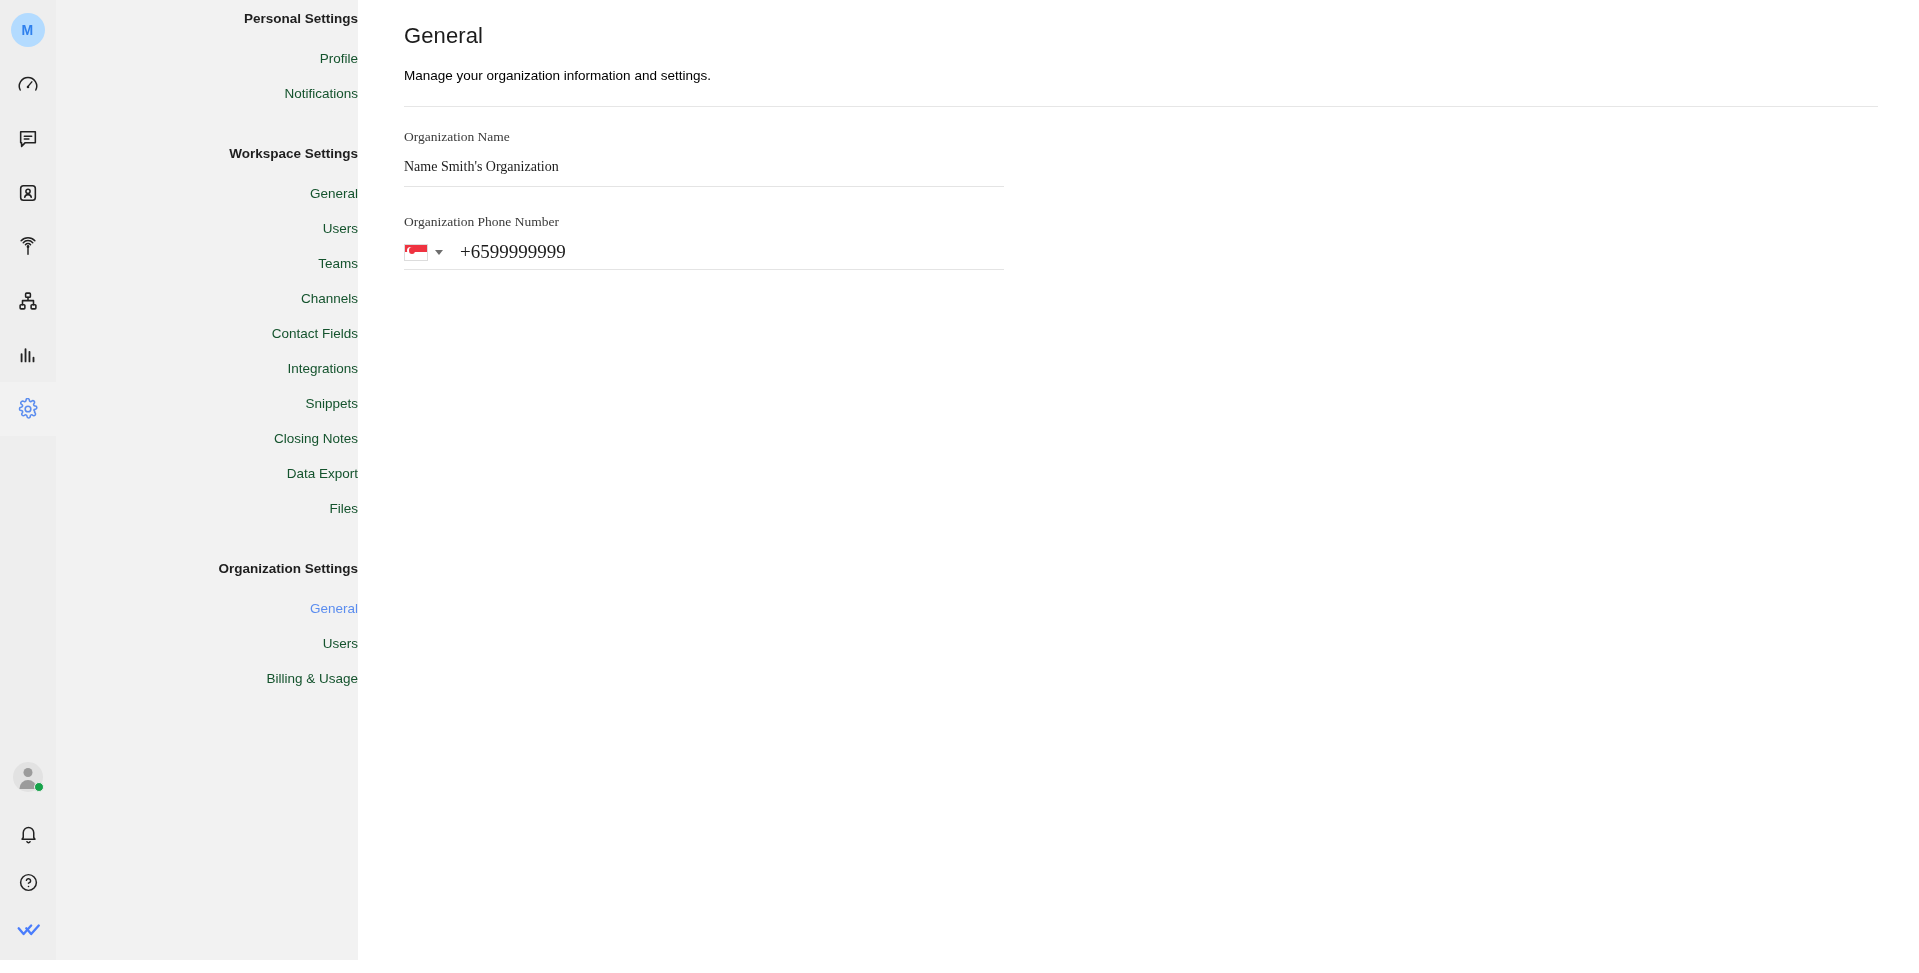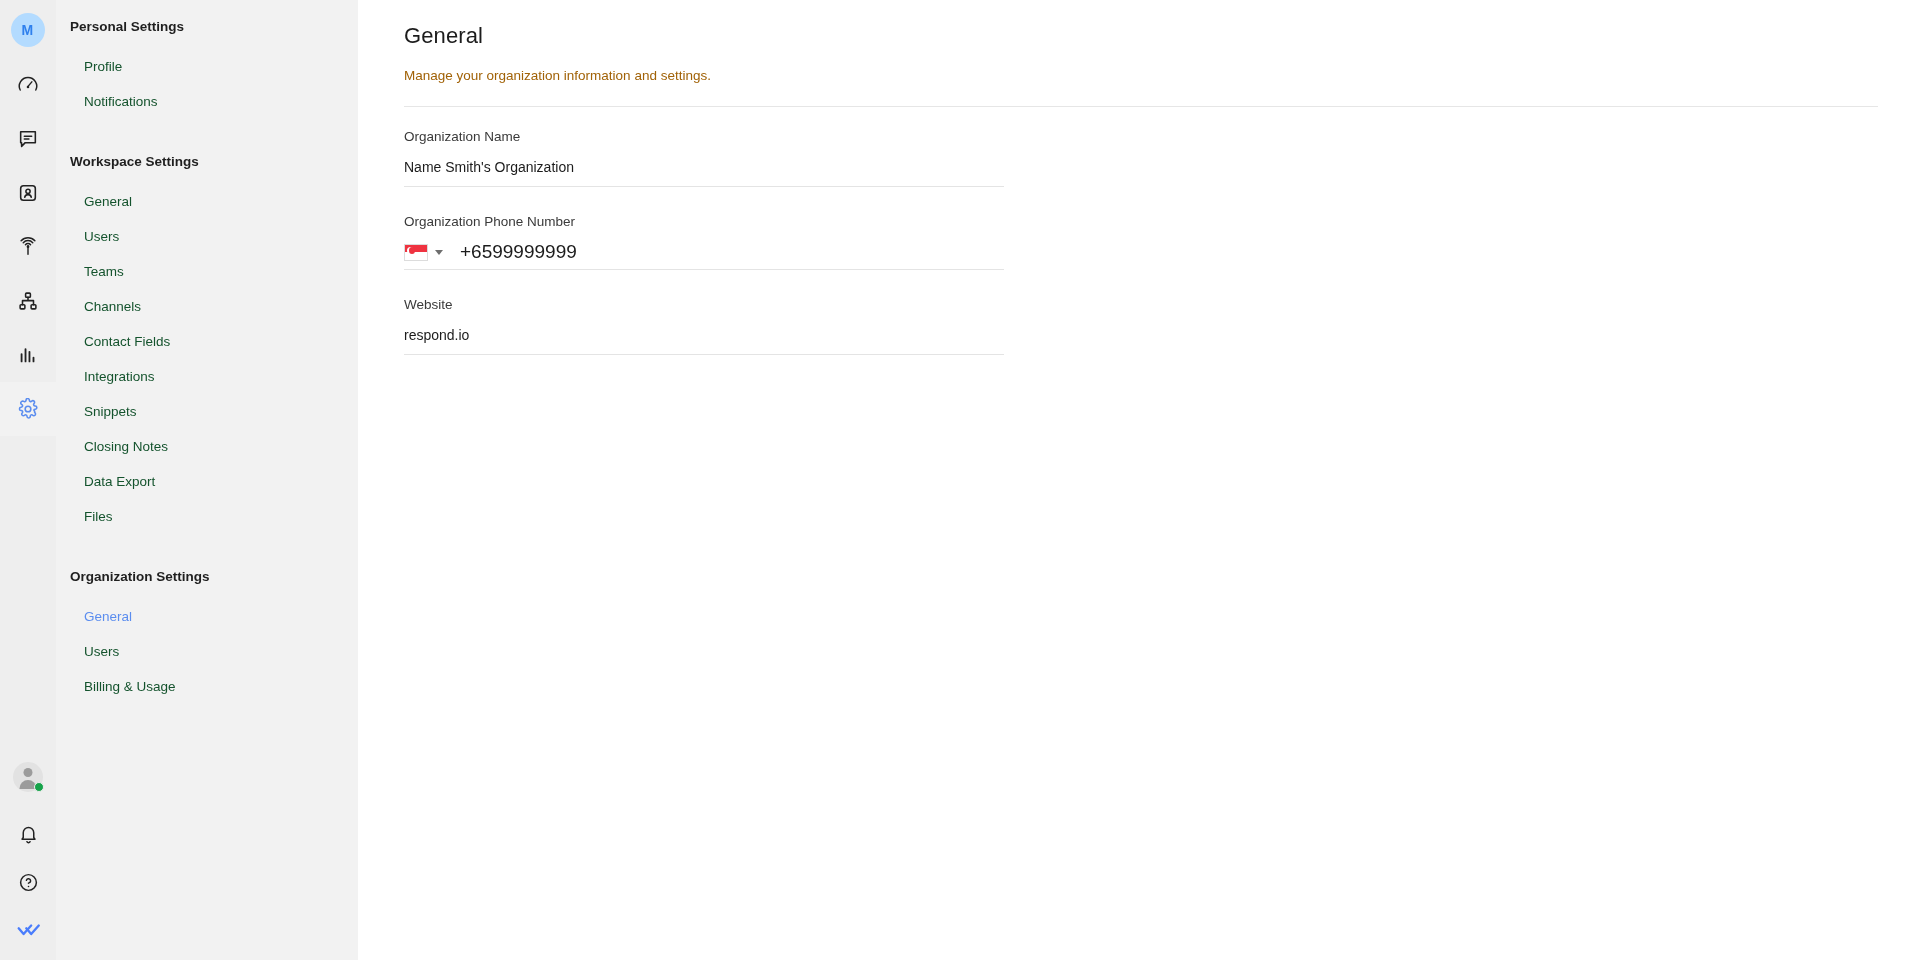--- a/index.html
+++ b/index.html
@@ -78,22 +78,23 @@
   }
   .rail-bottom .rail-icon { height: 48px; }
   .logo-check { color: #4a7dfc; }
 
   
   .sidebar {
     width: 302px;
     min-width: 302px;
     height: 960px;
     background: #f2f2f2;
-    padding-top: 18px;
+    padding-top: 10px;
     overflow-y: auto;
+    text-align: right;
   }
   .side-group-title {
     font-size: 13.5px;
     font-weight: 700;
     color: #1f1f1f;
     padding: 0 0 0 14px;
     margin-bottom: 13px;
     line-height: 18px;
   }
   .side-group + .side-group { margin-top: 34px; }
@@ -115,32 +116,32 @@
   }
   .page-title {
     font-size: 22px;
     font-weight: 400;
     color: #1c1c1c;
     line-height: 28px;
     letter-spacing: .1px;
   }
   .page-subtitle {
     font-size: 13.5px;
-    color: #a16207;
+    color: #000000;
     margin-top: 17px;
     line-height: 18px;
   }
   .divider {
     height: 1px;
     background: #e6e6e6;
     margin-top: 21px;
     width: 1474px;
   }
   .form { padding-top: 21px; }
-  .field { width: 600px; margin-bottom: 26px; }
+  .field { width: 600px; margin-bottom: 26px; font-family: Liberation Serif, serif; }
   .field-label {
     font-size: 13.5px;
     color: #3a3a3a;
     line-height: 18px;
     margin-bottom: 11px;
   }
   .field-value {
     font-size: 14px;
     color: #1c1c1c;
     line-height: 20px;
@@ -357,20 +358,16 @@
           <span class="flag">
             <span class="flag-top"></span>
             <span class="crescent"></span>
             <span class="crescent-cut"></span>
           </span>
           <span class="caret"></span>
           <span class="phone-number" placeholder="Phone Number">+6599999999</span>
         </div>
       </div>
 
-      <div class="field">
-        <div class="field-label">Website</div>
-        <div class="field-value" placeholder="Website">respond.io</div>
-      </div>
 
     </div>
   </div>
 </div>
 
 </body></html>

